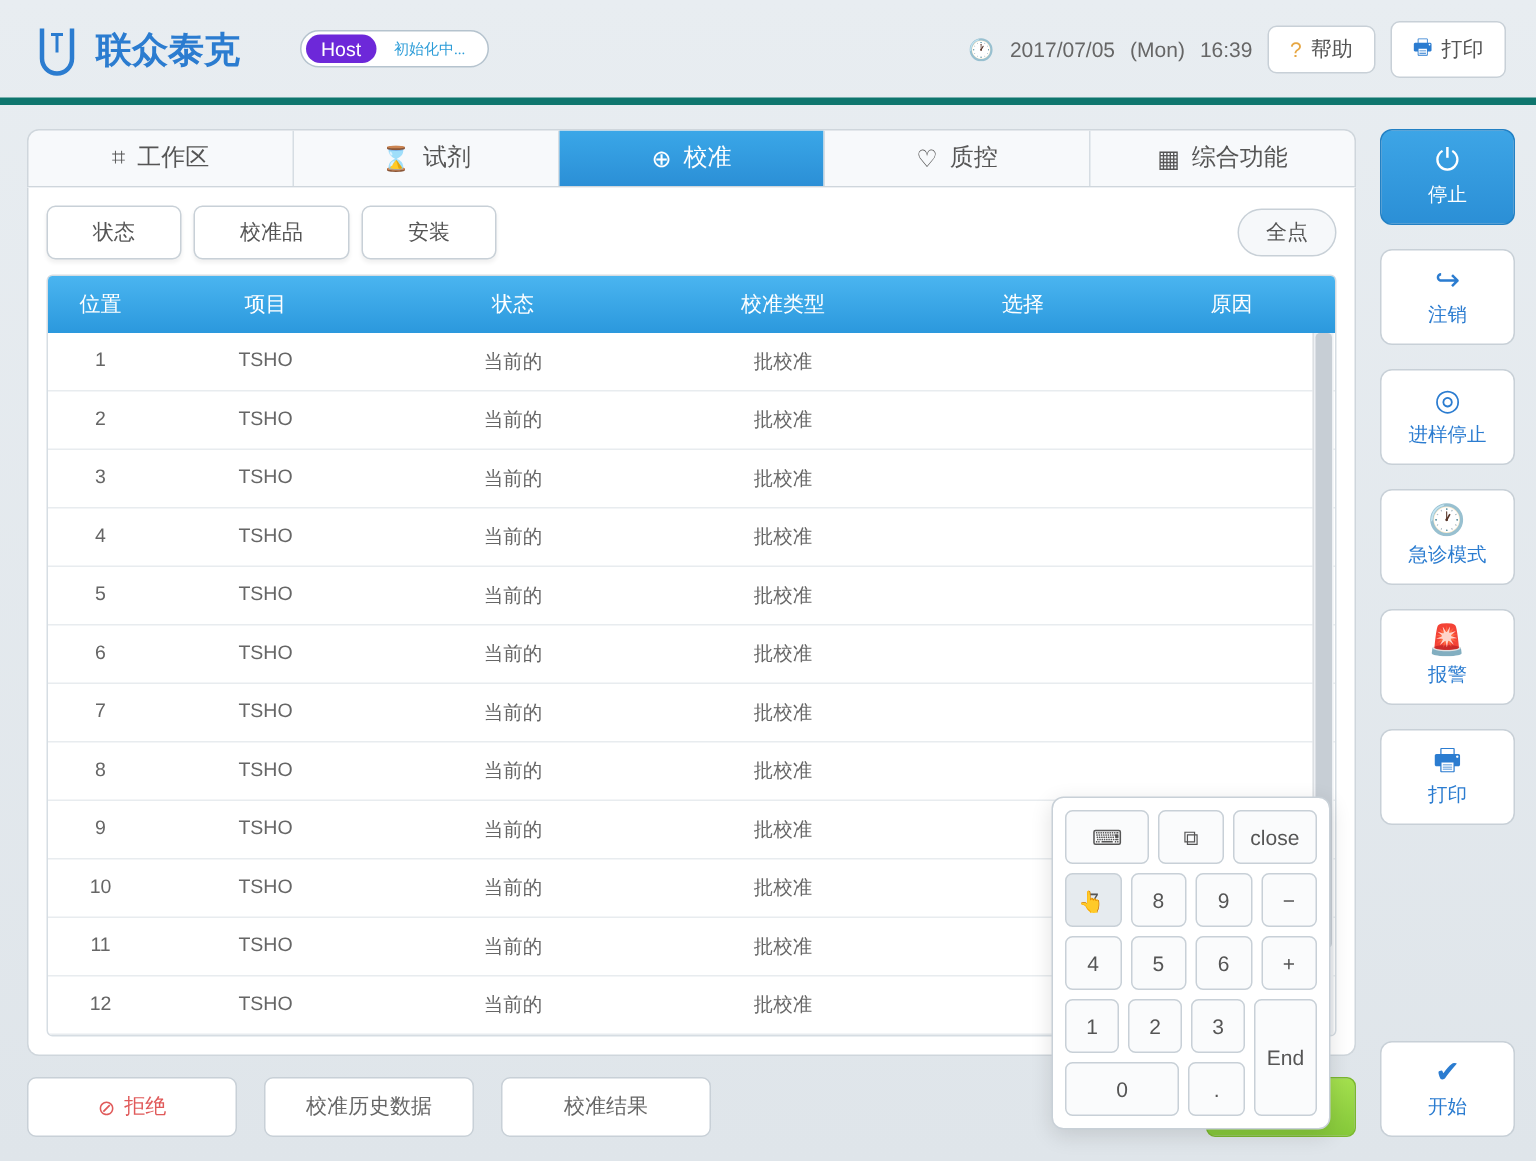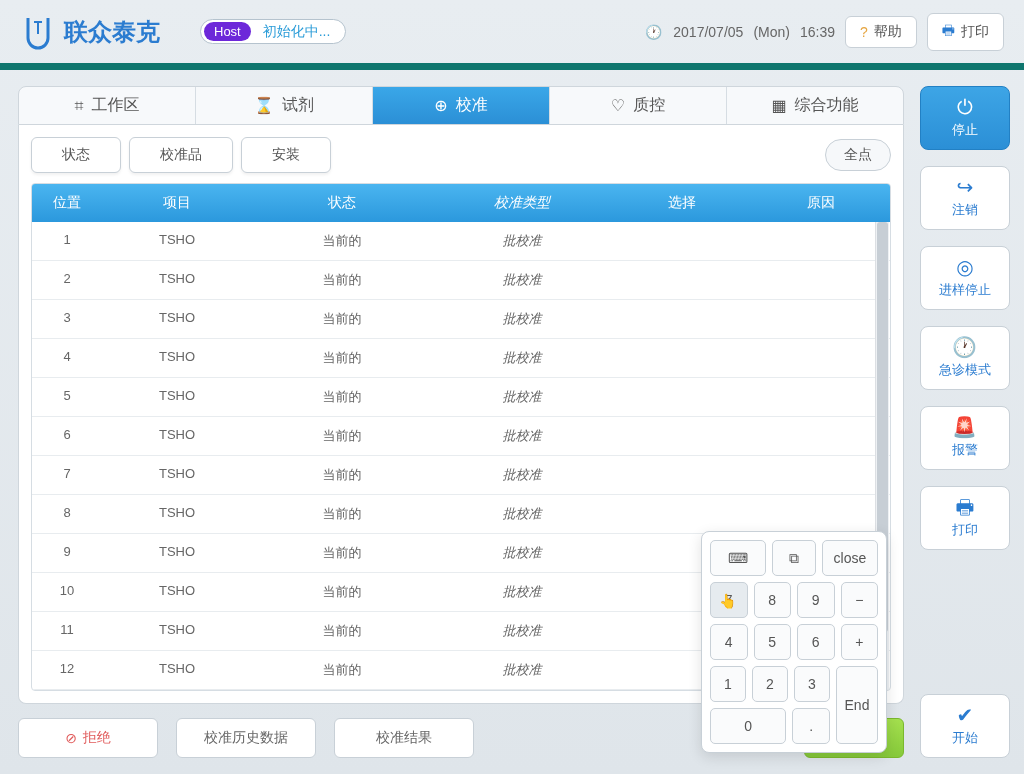--- a/index.html
+++ b/index.html
@@ -10,21 +10,21 @@
   height: 774px;
   overflow: hidden;
   color: #555;
   font-size: 14px;
 }
 .header {
   display: flex;
   align-items: center;
   padding: 10px 20px;
   height: 70px;
-  border-bottom: 7px solid #0f766e;
+  border-bottom: 5px solid #0f766e;
   position: relative;
 }
 .logo {
   display: flex;
   align-items: center;
   gap: 8px;
   color: #2b7cd0;
   font-weight: bold;
   font-size: 24px;
 }
@@ -47,21 +47,22 @@
 .host-badge .tag {
   background: #6d28d9;
   color: #fff;
   border-radius: 11px;
   padding: 2px 10px;
   font-size: 13px;
 }
 .host-badge .status {
   color: #2b9cd8;
   padding: 0 12px;
-  font-size: 14px;
+  font-size: 10px;
+  font-family: Liberation Serif, serif;
 }
 .clock-area {
   margin-left: auto;
   display: flex;
   align-items: center;
   gap: 10px;
   color: #666;
 }
 .hdr-btn {
   border: 1px solid #c8d0d7;
@@ -156,21 +157,21 @@
   color: #fff;
   font-size: 14px;
 }
 .th, .td {
   padding: 10px 8px;
   text-align: center;
 }
 .col-pos { width: 70px; }
 .col-item { width: 150px; }
 .col-status { width: 180px; }
-.col-type { width: 180px; font-style: italic; }
+.col-type { width: 180px; }
 .col-select { width: 140px; }
 .col-reason { flex: 1; }
 .tbody {
   flex: 1;
   overflow-y: auto;
 }
 .tr {
   display: flex;
   border-bottom: 1px solid #e8ecef;
   color: #666;

